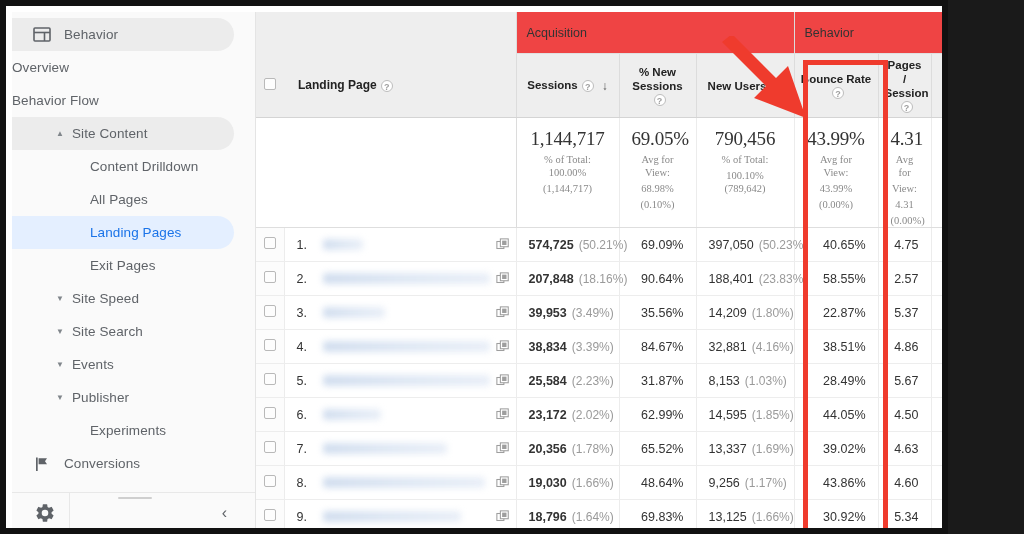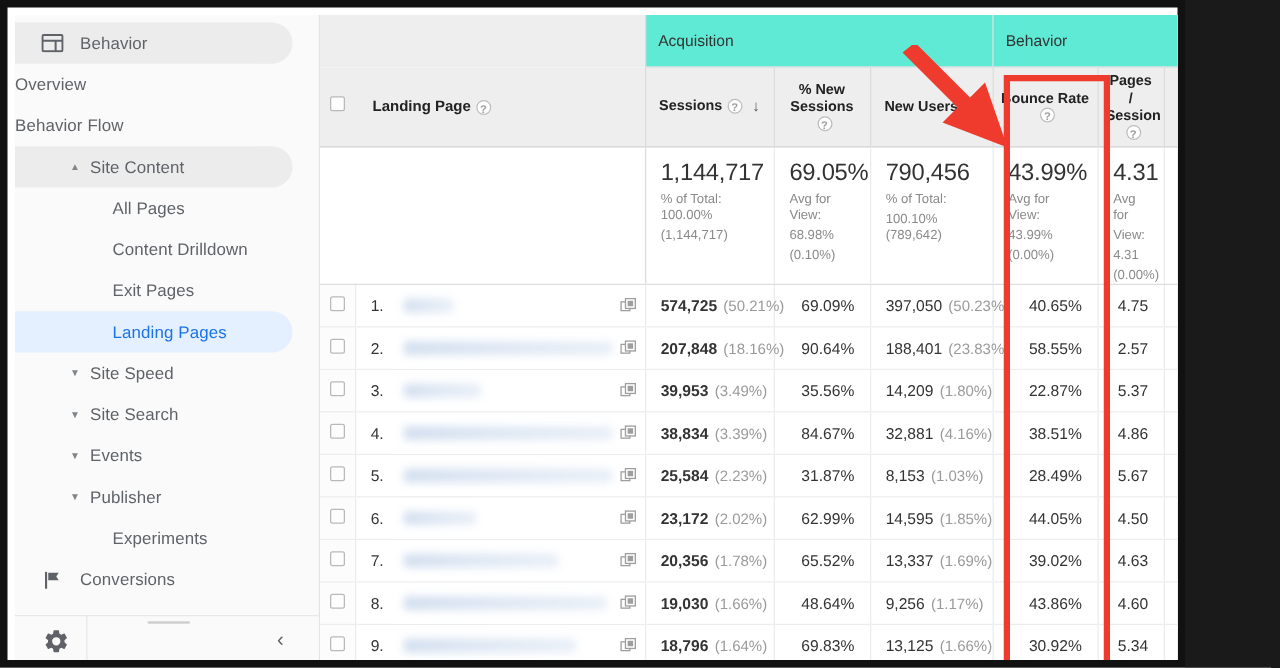--- a/index.html
+++ b/index.html
@@ -147,21 +147,21 @@
   col.c-page { width: 203px; }
   col.c-sess { width: 103px; }
   col.c-pns  { width: 77px; }
   col.c-nu   { width: 98px; }
   col.c-br   { width: 84px; }
   col.c-pps  { width: 53px; }
   col.c-dur  { width: 87px; }
   col.c-pad  { width: 36px; }
 
   .grp-head td {
-    background: #5eead4;
+    background: #ef4444;
     height: 41px;
     vertical-align: middle;
     font-size: 12.5px;
     color: #333;
     font-weight: normal;
     padding: 0 0 0 10px;
     border-bottom: 1px solid #e0e0e0;
   }
   .grp-head td.grp-sep { border-left: 1px solid #dcdcdc; }
   .grp-head td.blank { background: #eeeeee; border-bottom: none; }
@@ -208,25 +208,26 @@
     margin-left: 8px;
     color: #555;
     font-size: 12px;
     vertical-align: middle;
   }
 
   tr.summary td {
     height: 85px;
     vertical-align: top;
     padding: 10px 12px 0 12px;
-    text-align: left;
+    text-align: center;
     border-left: 1px solid #ececec;
     border-bottom: 1px solid #dedede;
     background: #ffffff;
     box-sizing: border-box;
+    font-family: Liberation Serif, serif;
   }
   tr.summary td.blankcell { border-left: none; background: #ffffff; }
   tr.summary td.firstnum { border-left: 1px solid #dcdcdc; }
   .sum-big {
     font-size: 19px;
     color: #333;
     font-weight: normal;
     line-height: 22px;
     letter-spacing: -.2px;
   }
@@ -339,33 +340,33 @@
     <div class="nav-row">
       <span class="nav-label ind1">Behavior Flow</span>
     </div>
 
     <div class="nav-row section">
       <span class="nav-caret">▲</span>
       <span class="nav-label">Site Content</span>
     </div>
 
     <div class="nav-row">
+      <span class="nav-label ind2">Content Drilldown</span>
+    </div>
+
+    <div class="nav-row">
       <span class="nav-label ind2">All Pages</span>
-    </div>
-
-    <div class="nav-row">
-      <span class="nav-label ind2">Content Drilldown</span>
-    </div>
-
-    <div class="nav-row">
-      <span class="nav-label ind2">Exit Pages</span>
     </div>
 
     <div class="nav-row selected">
       <span class="nav-label ind2">Landing Pages</span>
+    </div>
+
+    <div class="nav-row">
+      <span class="nav-label ind2">Exit Pages</span>
     </div>
 
     <div class="nav-row">
       <span class="nav-caret">▼</span>
       <span class="nav-label">Site Speed</span>
     </div>
 
     <div class="nav-row">
       <span class="nav-caret">▼</span>
       <span class="nav-label">Site Search</span>

